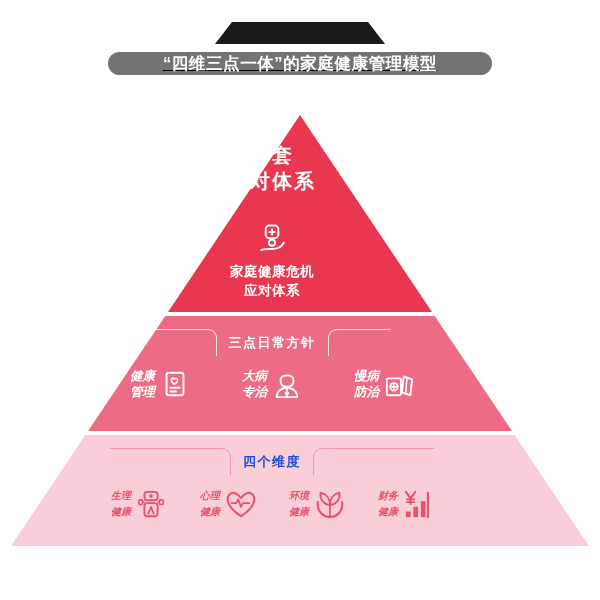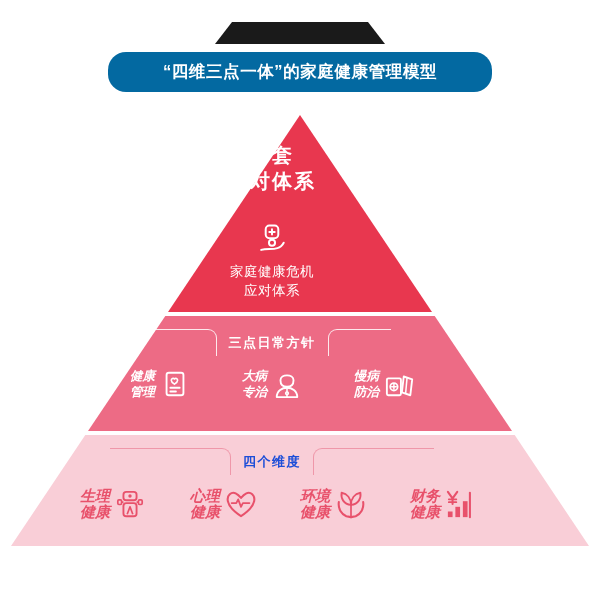--- a/index.html
+++ b/index.html
@@ -30,27 +30,28 @@
     background: #1a1a1a;
     clip-path: polygon(10% 0%, 90% 0%, 100% 100%, 0% 100%);
   }
 
   
   .banner {
     position: absolute;
     left: 108px;
     top: 52px;
     width: 384px;
-    height: 40px;
+    height: 23px;
     border-radius: 18px;
-    background: #0369a1;
+    background: #737373;
     display: flex;
     align-items: center;
     justify-content: center;
     box-sizing: border-box;
+    text-decoration: underline;
   }
   .banner-text {
     color: #ffffff;
     font-size: 16.5px;
     font-weight: bold;
     letter-spacing: 0.6px;
     white-space: nowrap;
   }
 
   
@@ -79,21 +80,21 @@
     line-height: 26px;
     letter-spacing: 2px;
   }
   .tier-top-icon {
     top: 222px;
   }
   .tier-top-sub {
     top: 262px;
     color: #ffffff;
     font-size: 13.5px;
-    font-weight: normal;
+    font-weight: bold;
     line-height: 19px;
     letter-spacing: 0.5px;
   }
 
   
   .tier-mid-head {
     top: 329px;
     display: flex;
     align-items: center;
     justify-content: center;
@@ -181,26 +182,25 @@
   }
 
   .tier-bot-items {
     top: 488px;
     display: flex;
     justify-content: center;
     gap: 34px;
   }
   .item-label-pink {
     color: #e8516b;
-    font-size: 15px;
+    font-size: 10px;
     font-weight: bold;
     line-height: 16px;
     text-align: left;
     white-space: nowrap;
-    margin-left: 11px;
   }
 </style>
 </head>
 <body>
 
 <div id="stage">
 
   <div class="black-tab"></div>
 
   <div class="banner">

